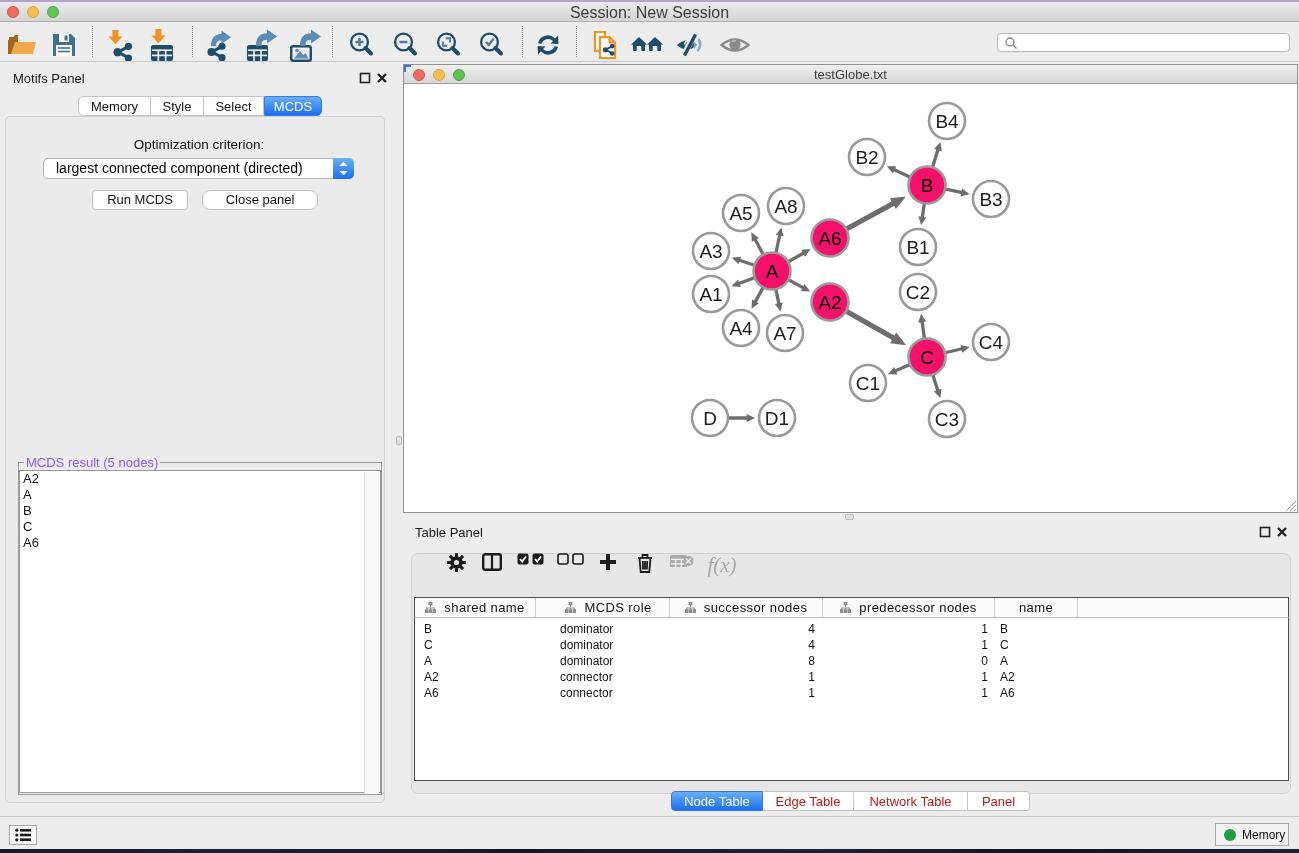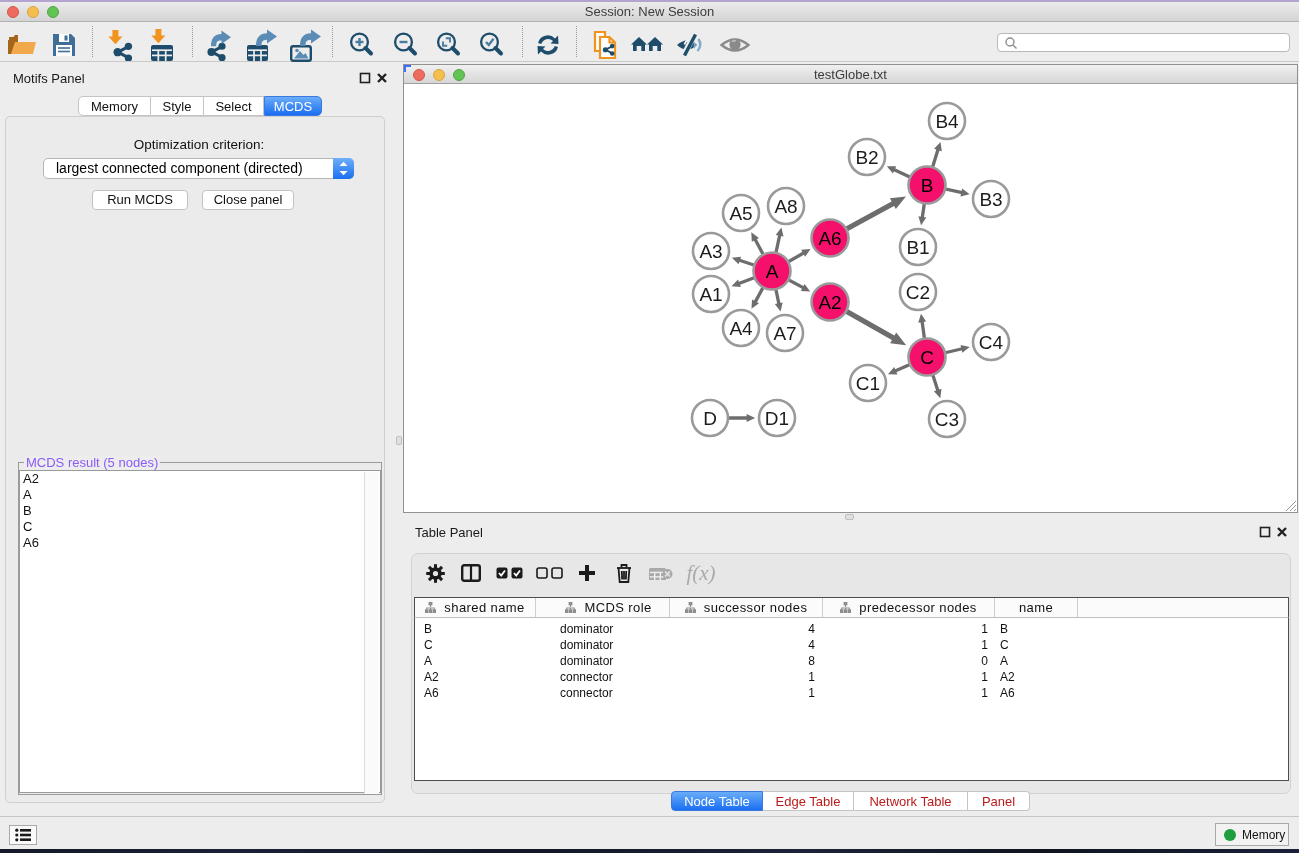--- a/index.html
+++ b/index.html
@@ -1,20 +1,20 @@
 <!DOCTYPE html>
 <html><head><meta charset="utf-8"><style>
 * { margin:0; padding:0; box-sizing:border-box; }
 body { width:1299px; height:853px; font-family:"Liberation Sans",sans-serif; position:relative;
        background:linear-gradient(90deg,#141828 0%,#1a2136 18%,#121627 40%,#1c2338 62%,#10141f 80%,#192038 100%); overflow:hidden; }
 #top-violet { position:absolute; left:0; top:0; width:1299px; height:2px; background:#b4a3cf; z-index:9; }
 #win { position:absolute; left:0; top:0; width:1299px; height:849px; background:#ededed; }
 #titlebar { position:absolute; left:0; top:2px; width:1299px; height:20px;
   background:linear-gradient(#ebebeb,#d4d4d4); border-bottom:1px solid #b1b1b1; }
-#titlebar .t { position:absolute; width:100%; text-align:center; top:2px; font-size:13px; color:#3c3c3c; }
+#titlebar .t { position:absolute; width:100%; text-align:center; top:2px; font-size:16px; color:#3c3c3c; }
 #toolbar { position:absolute; left:0; top:22px; width:1299px; height:40px; background:#ededed; border-bottom:1px solid #c9c9c9; }
 .tbi { position:absolute; top:3px; height:39px; display:flex; align-items:center; justify-content:center; }
 .tsep { position:absolute; top:4px; height:31px; width:0; border-left:1px dotted #9a9a9a; }
 #search { position:absolute; left:997px; top:11px; width:293px; height:19px; background:#fff;
   border:1px solid #b9b9b9; border-radius:4px; }
 #cp-title { position:absolute; left:13px; top:71px; font-size:13px; color:#1a1a1a; }
 .winbtns { position:absolute; font-size:12px; color:#222; }
 #cp-box { position:absolute; left:5px; top:116px; width:380px; height:687px; background:#ebebeb;
   border:1px solid #cfcfcf; border-radius:5px; }
 .tab { position:absolute; top:96px; height:20px; font-size:13px; color:#111; background:#fff;
@@ -37,21 +37,21 @@
 #netwin { position:absolute; left:403px; top:64px; width:895px; height:449px; background:#fff;
   border:1px solid #919191; }
 #net-title { position:absolute; left:0; top:0; width:100%; height:19px;
   background:linear-gradient(#f0f0f0,#d6d6d6); border-bottom:1px solid #a0a0a0; }
 #net-title .t { position:absolute; width:100%; text-align:center; top:2px; font-size:13px; color:#3c3c3c; }
 #graph { position:absolute; left:0; top:20px; }
 #grip { position:absolute; right:1px; bottom:1px; width:12px; height:12px; }
 #tp-title { position:absolute; left:415px; top:525px; font-size:13px; color:#1a1a1a; }
 #tp-box { position:absolute; left:411px; top:553px; width:880px; height:241px; background:#e7e7e7;
   border:1px solid #d2d2d2; border-radius:7px; }
-.tpi { position:absolute; top:553px; height:40px; display:flex; align-items:center; justify-content:center; }
+.tpi { position:absolute; top:553px; height:40px; display:flex; align-items:flex-start; justify-content:center;margin-left:21px; }
 #tp-table { position:absolute; left:414px; top:597px; width:875px; height:184px; background:#fff;
   border:1px solid #4d4d4d; }
 #tp-header { position:absolute; left:414px; top:597px; width:875px; height:21px; background:#fbfbfb;
   border:1px solid #4d4d4d; border-bottom:1px solid #c0c0c0; }
 .hcell { position:absolute; top:598px; height:19px; font-size:13px; letter-spacing:0.4px; color:#111; text-align:center;
   line-height:19px; border-right:1px solid #cfcfcf; }
 .cell { position:absolute; font-size:12px; color:#111; height:16px; line-height:16px; }
 .btab { position:absolute; top:791px; height:20px; font-size:13px; background:#fff; color:#b91c1c;
   border:1px solid #c4c4c4; text-align:center; line-height:19px; }
 #statusbar { position:absolute; left:0; top:816px; width:1299px; height:33px; border-top:1px solid #c6c6c6; background:#ededed; }
@@ -271,21 +271,21 @@
   <div class="tab tabsel" style="left:264px;width:58px;border-radius:0 5px 5px 0;">MCDS</div>
   <div id="opt-label">Optimization criterion:</div>
   <div id="dropdown">
       <span class="txt">largest connected component (directed)</span>
       <div id="dd-btn">
     <svg width="21" height="21" viewBox="0 0 21 21">
           <path d="M6.5 8 L10.5 3.8 L14.5 8 Z M6.5 13 L10.5 17.2 L14.5 13 Z" fill="#fff"></path>
         </svg></div>
     </div>
   <div class="btn" style="left:92px;width:96px;">Run MCDS</div>
-  <div class="btn" style="left:202px;width:92px;">Close panel</div>
+  <div class="btn" style="left:202px;width:116px;border-radius:8px;">Close panel</div>
   <div id="fieldset-border"></div>
     <div id="legend">MCDS result (5 nodes)</div>
   <div id="listbox">
       <div class="it">A2</div>
       <div class="it">A</div>
       <div class="it">B</div>
       <div class="it">C</div>
       <div class="it">A6</div>
     <div id="lb-scroll"></div>
     </div>

